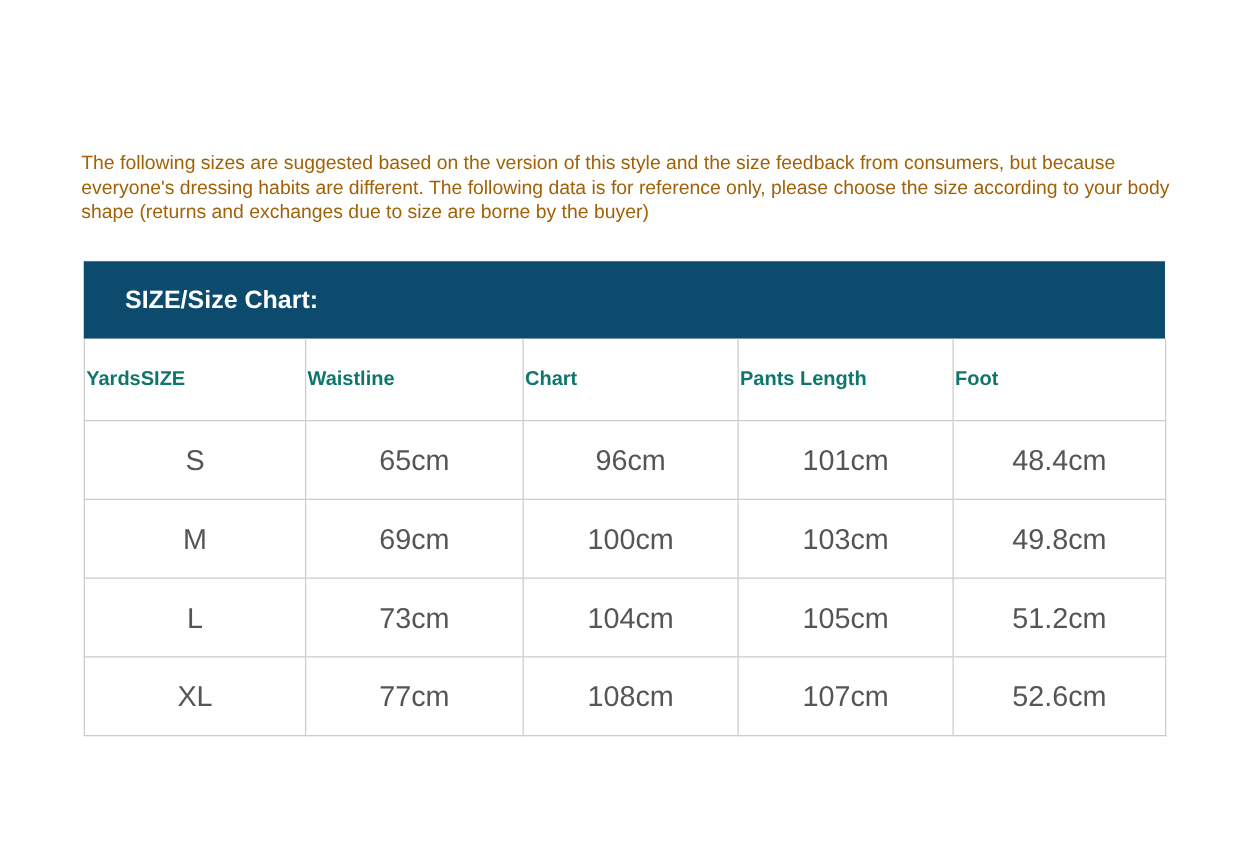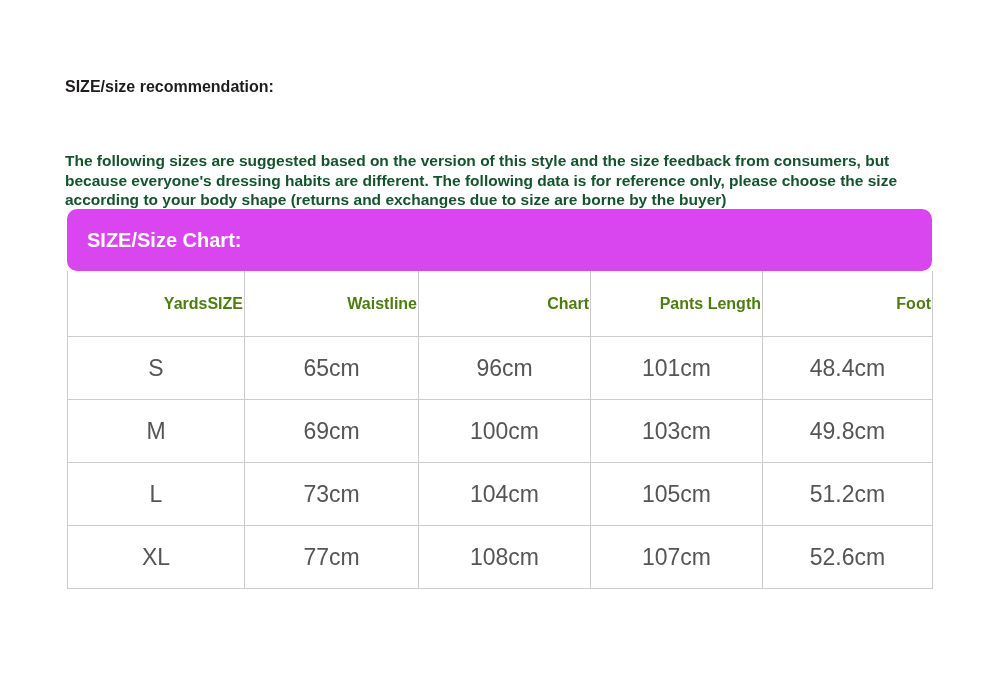--- a/index.html
+++ b/index.html
@@ -18,54 +18,52 @@
     font-size: 16px;
     font-weight: bold;
     color: #1f1c1e;
   }
   .paragraph {
     position: absolute;
     left: 65px;
     top: 121px;
     width: 872px;
     font-size: 15.5px;
-    font-weight: bold;
+    font-weight: normal;
     line-height: 19.5px;
-    color: #14532d;
-    margin-top: 30px;
+    color: #a16207;
   }
   .size-chart {
     position: absolute;
     left: 67px;
     top: 209px;
     width: 865px;
   }
   .banner {
     height: 62px;
-    background: #d946ef;
+    background: #0c4a6e;
     display: flex;
     align-items: center;
-    padding-left: 20px;
+    padding-left: 33px;
     box-sizing: border-box;
     color: #ffffff;
     font-size: 20px;
     font-weight: bold;
-    border-radius: 10px;
   }
   table.size-table {
     width: 100%;
     border-collapse: collapse;
     table-layout: fixed;
   }
   table.size-table th {
     height: 63px;
     font-size: 16px;
     font-weight: bold;
-    color: #4d7c0f;
-    text-align: right;
+    color: #0f766e;
+    text-align: left;
     vertical-align: middle;
     border: 1px solid #cccccc;
     border-top: none;
     background: #ffffff;
   }
   table.size-table td {
     height: 60px;
     font-size: 23px;
     font-weight: normal;
     color: #555555;
@@ -73,21 +71,20 @@
     vertical-align: middle;
     border: 1px solid #cccccc;
     background: #ffffff;
   }
 </style>
 </head>
 <body>
 
 <div class="page">
 
-  <div class="heading">SIZE/size recommendation:</div>
 
   <div class="paragraph">The following sizes are suggested based on the version of this style and the size feedback from consumers, but because everyone's dressing habits are different. The following data is for reference only, please choose the size according to your body shape (returns and exchanges due to size are borne by the buyer)</div>
 
   <div class="size-chart">
 
     <div class="banner">
       <span>SIZE/Size Chart:</span>
     </div>
 
     <table class="size-table">

